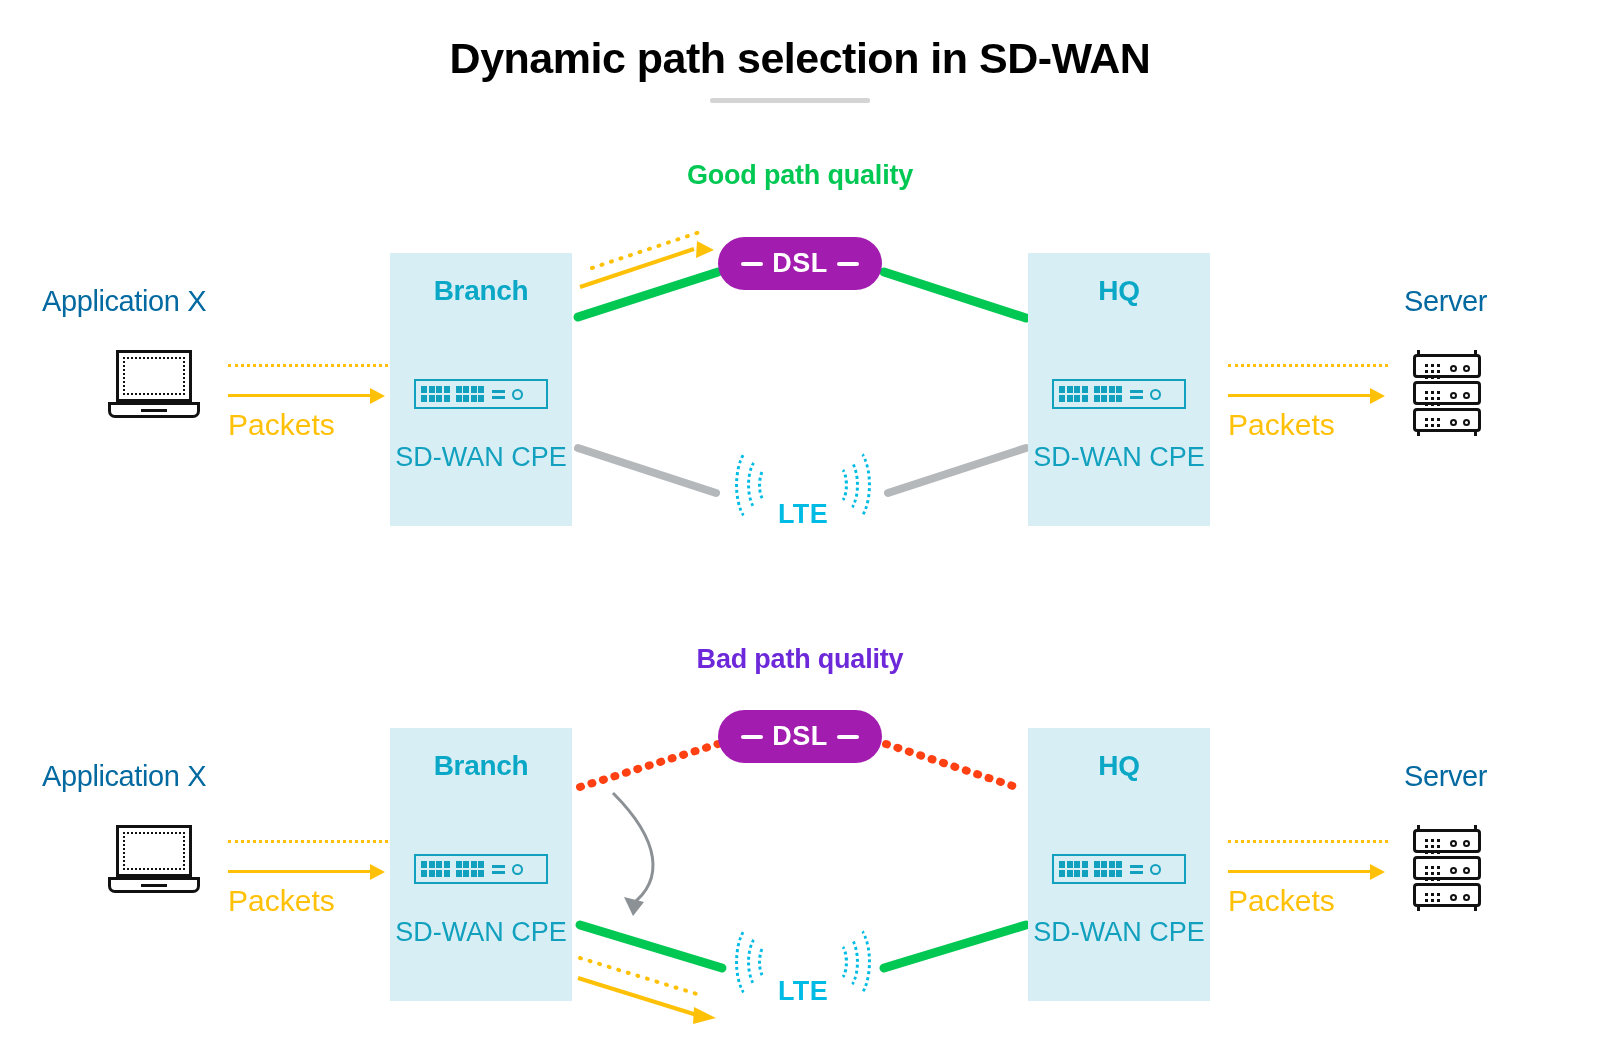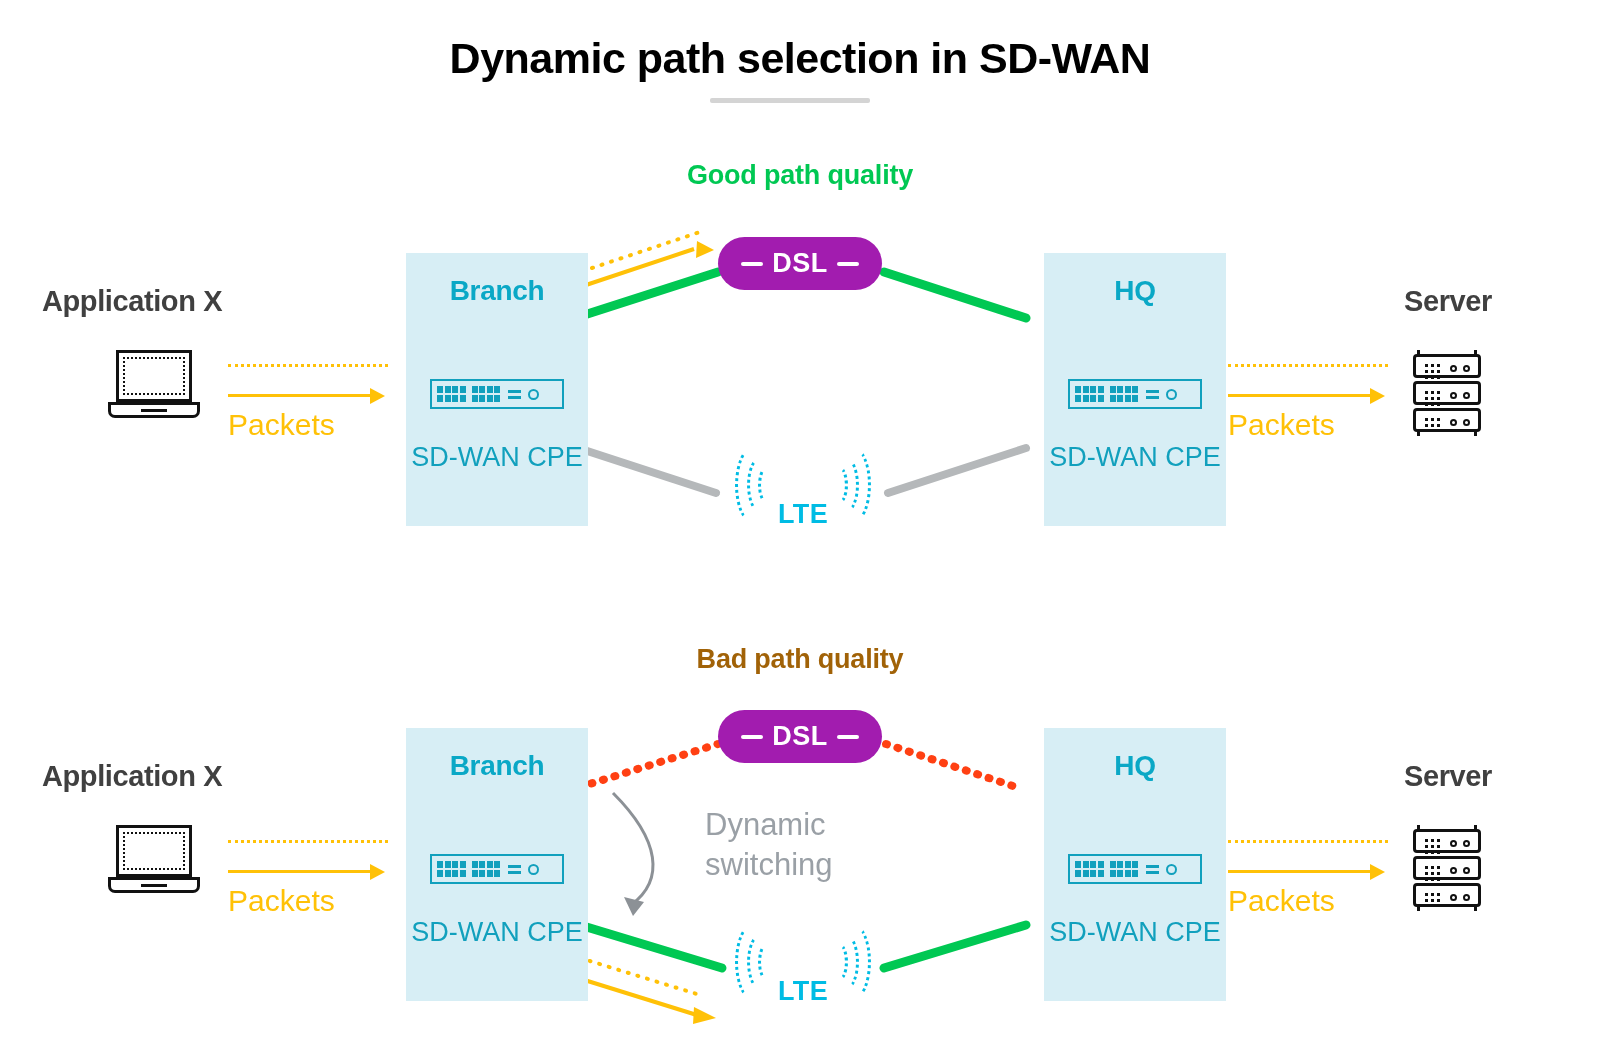--- a/index.html
+++ b/index.html
@@ -23,33 +23,32 @@
     position:absolute;left:710px;top:98px;
     width:160px;height:5px;background:#d4d4d4;border-radius:2px;
   }
 
   
   .panel-label{
     position:absolute;width:1600px;left:0;text-align:center;
     font-size:27px;font-weight:bold;letter-spacing:-0.2px;
   }
   .lbl-good{top:160px;color:#00c853;}
-  .lbl-bad{top:644px;color:#a16207;}
+  .lbl-bad{top:644px;color:#6d28d9;}
 
   
   .endpoint-title{
-    position:absolute;font-size:29px;font-weight:bold;color:#404040;
+    position:absolute;font-size:29px;font-weight:normal;color:#0369a1;
     letter-spacing:-0.4px;white-space:nowrap;
   }
 
   
   .site-box{
     position:absolute;width:182px;height:273px;
     background:#d7eef5;
-    margin-left:16px;
   }
   .site-name{
     position:absolute;left:0;top:22px;width:182px;text-align:center;
     font-size:28px;font-weight:bold;color:#0aa8c6;letter-spacing:-0.3px;
   }
   .site-sub{
     position:absolute;left:0;top:186px;width:182px;text-align:center;
     font-size:27px;color:#11a0bd;line-height:36px;
   }
 
@@ -431,22 +430,20 @@
     <div class="site-sub">SD-WAN
 CPE</div>
   </div>
 
   <div class="dsl" style="left:718px;top:710px;">
     <span class="dash"></span>
     <span class="txt">DSL</span>
     <span class="dash"></span>
   </div>
 
-  <div class="dyn-text" style="left:705px;top:805px;">Dynamic
-switching</div>
 
   <div class="lte" style="left:718px;top:920px;">
     <span class="arc l3"></span>
     <span class="arc l2"></span>
     <span class="arc l1"></span>
     <span class="arc r1"></span>
     <span class="arc r2"></span>
     <span class="arc r3"></span>
     <span class="txt">LTE</span>
   </div>

